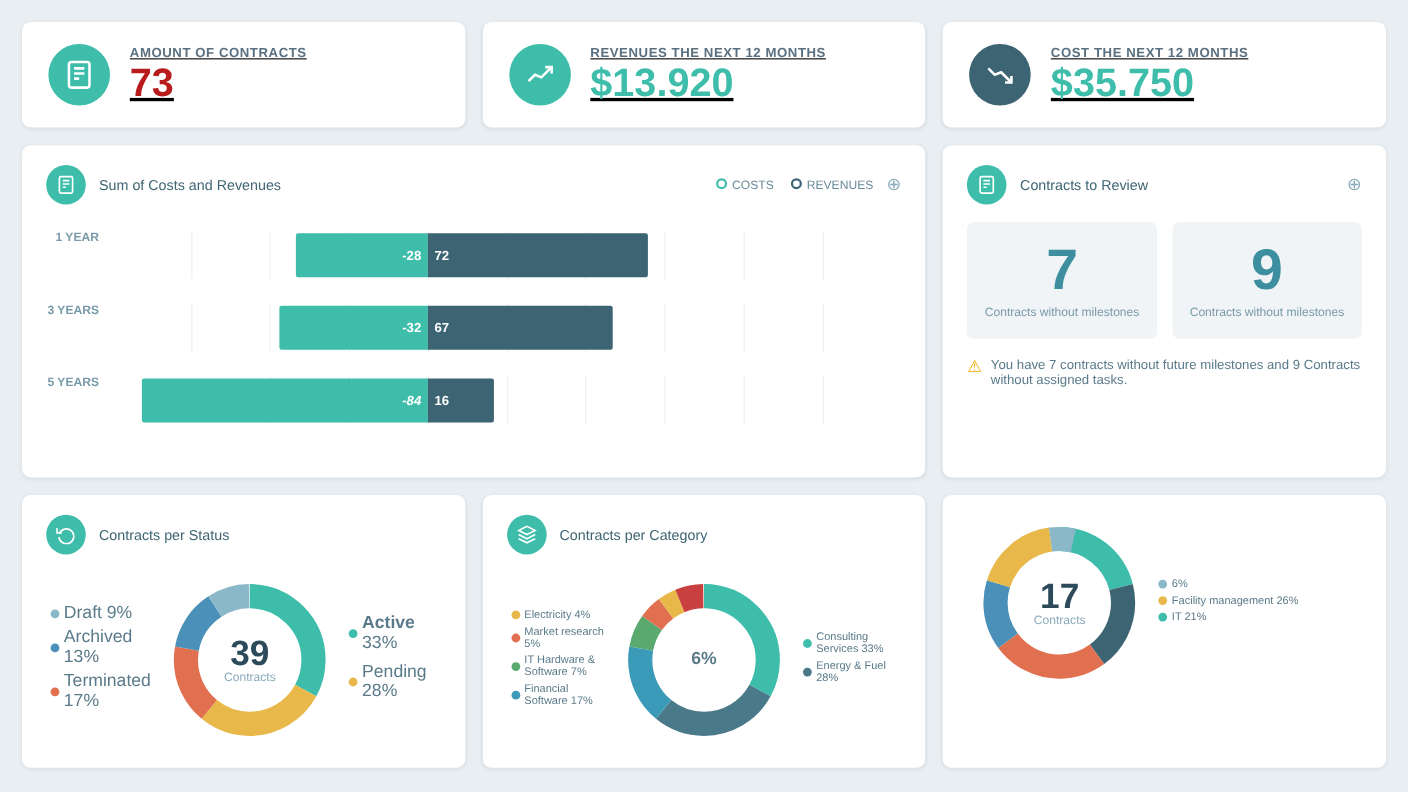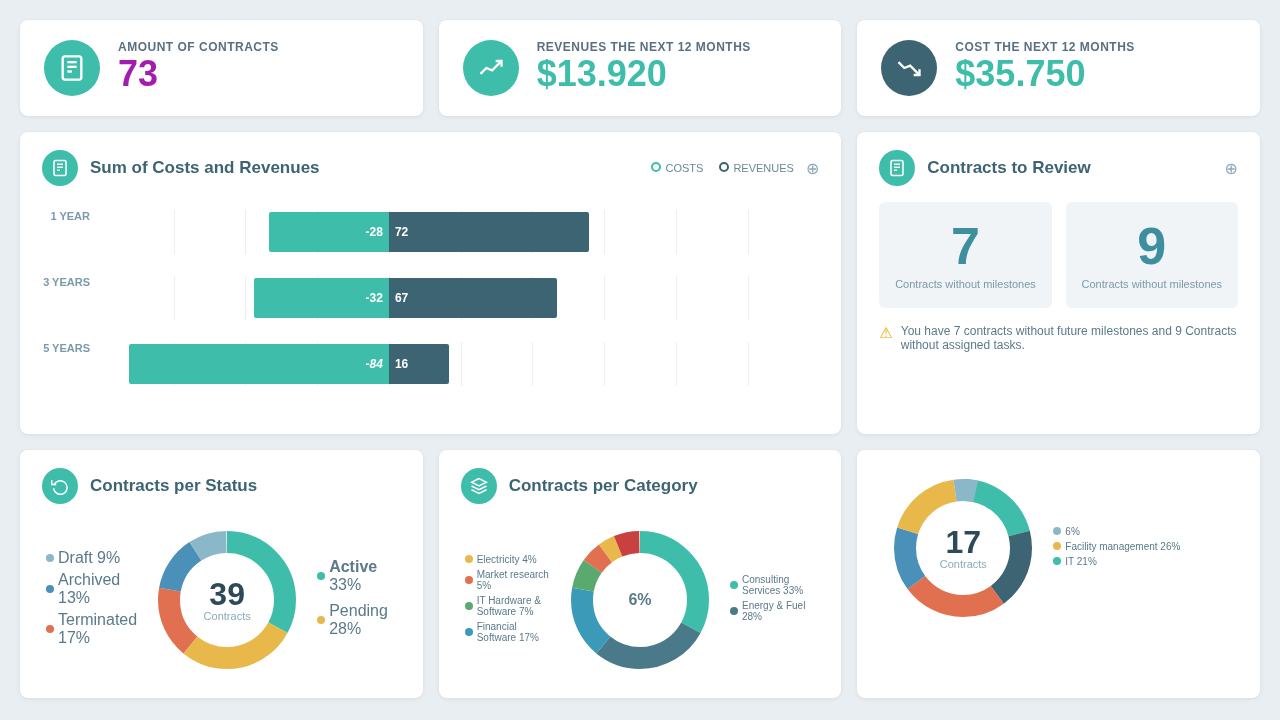--- a/index.html
+++ b/index.html
@@ -15,23 +15,24 @@
       grid-template-columns: 1fr 1fr 1fr;
       grid-template-rows: auto auto auto;
       gap: 16px;
     }
     
     .kpi-card {
       background: white;
       border-radius: 8px;
       padding: 20px 24px;
       display: flex;
-      align-items: flex-start;
+      align-items: center;
       gap: 18px;
       box-shadow: 0 1px 4px rgba(0,0,0,0.08);
+      text-decoration: underline;
     }
     .kpi-icon {
       width: 56px;
       height: 56px;
       border-radius: 50%;
       display: flex;
       align-items: center;
       justify-content: center;
       font-size: 22px;
       color: white;
@@ -42,21 +43,21 @@
     .kpi-label {
       font-size: 12px;
       font-weight: 600;
       color: #5a7080;
       text-transform: uppercase;
       letter-spacing: 0.5px;
     }
     .kpi-value {
       font-size: 36px;
       font-weight: 700;
-      color: #a21caf;
+      color: #b91c1c;
       line-height: 1.1;
     }
     .kpi-value.colored { color: #3dbdaa; }
 
     
     .chart-card {
       background: white;
       border-radius: 8px;
       padding: 18px 22px;
       box-shadow: 0 1px 4px rgba(0,0,0,0.08);
@@ -74,22 +75,22 @@
       border-radius: 50%;
       background: #3dbdaa;
       display: flex;
       align-items: center;
       justify-content: center;
       color: white;
       font-size: 15px;
       flex-shrink: 0;
     }
     .card-title {
-      font-size: 17px;
-      font-weight: 700;
+      font-size: 13px;
+      font-weight: 400;
       color: #3d6472;
       flex: 1;
     }
     .card-legend {
       display: flex;
       gap: 16px;
       align-items: center;
       font-size: 11px;
       color: #6a8a9a;
     }

